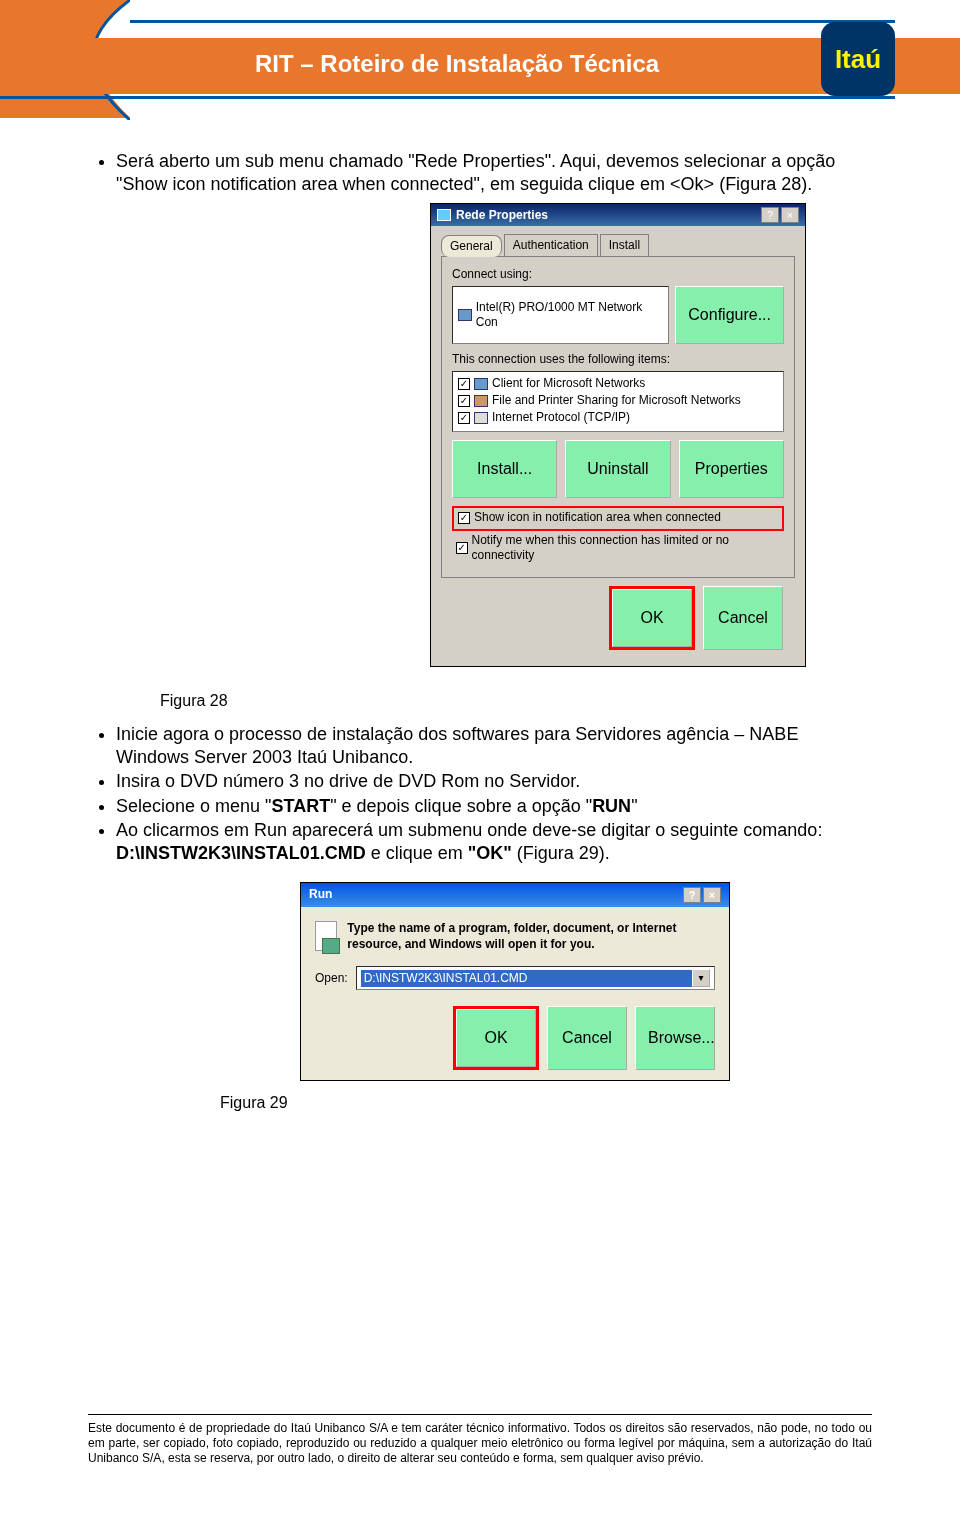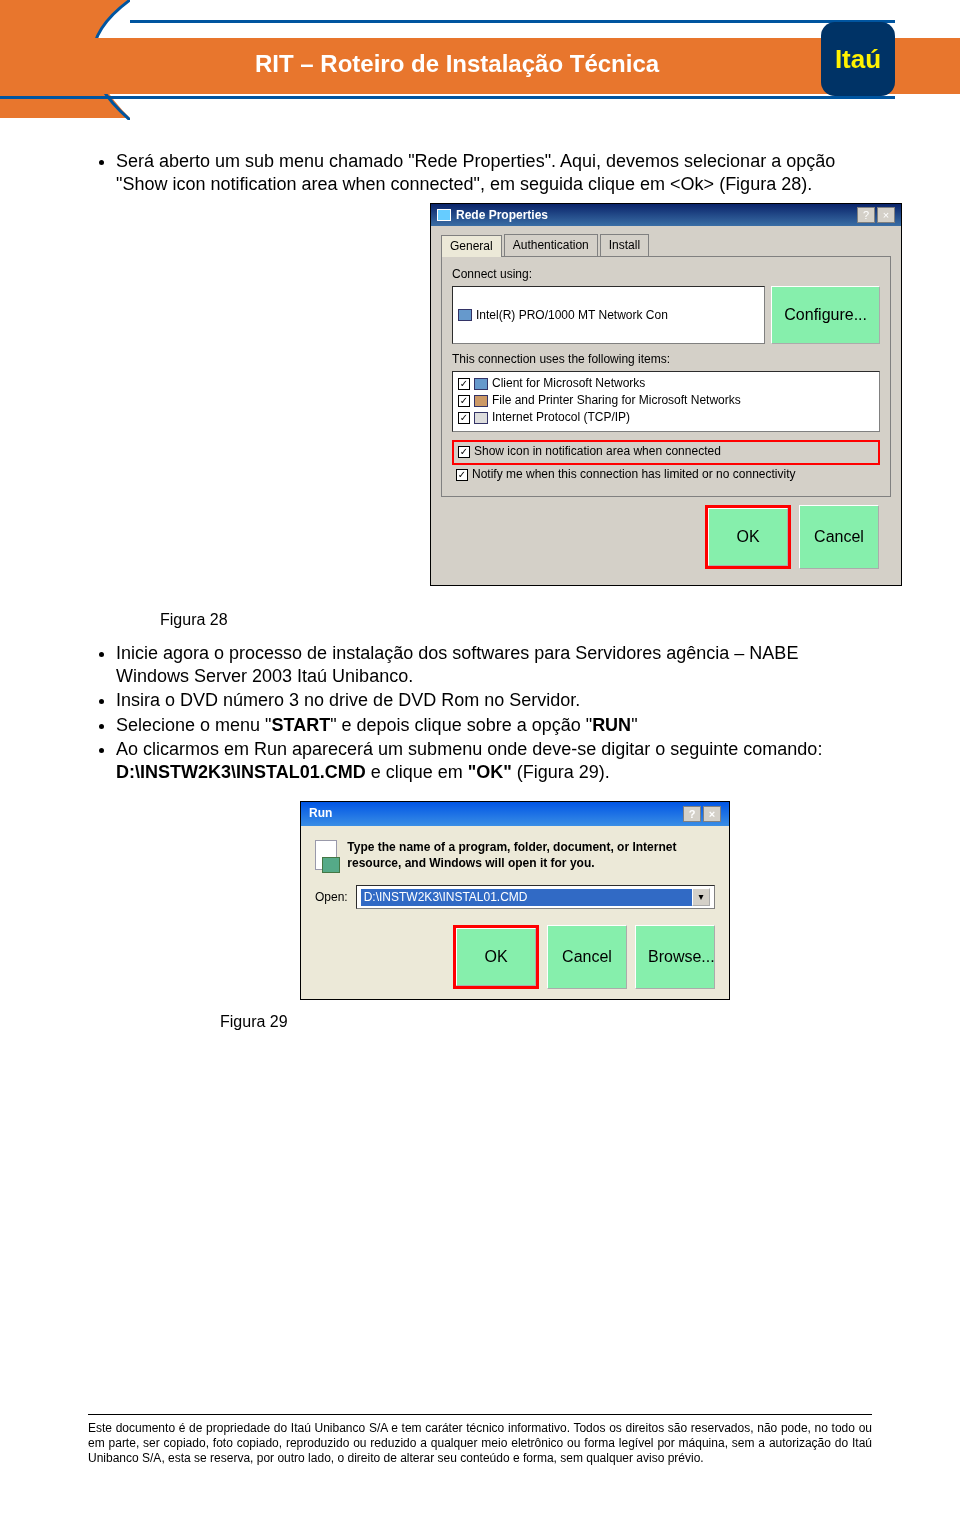--- a/index.html
+++ b/index.html
@@ -14,29 +14,29 @@
   .blue-line { position: absolute; top: 20px; left: 130px; right: 65px; height: 3px; background: #0055a0; }
   .blue-line2 { position: absolute; top: 96px; left: 0; right: 65px; height: 3px; background: #0055a0; }
 
   
   .content { position: absolute; top: 150px; left: 90px; right: 90px; font-size: 18px; line-height: 1.25; }
   .bullet-list { list-style: disc; margin-left: 26px; }
   .bullet-list li { margin-bottom: 2px; }
   .fig-caption { font-size: 16px; margin: 12px 0 12px 70px; font-weight: normal; }
 
   
-  .dlg { width: 472px; margin: 8px 0 24px 340px; border: 1px solid #000; background: #d4d0c8; font-size: 12px; }
+  .dlg { width: 376px; margin: 8px 0 24px 340px; border: 1px solid #000; background: #d4d0c8; font-size: 12px; }
   .dlg-title { background: linear-gradient(#0a246a,#3a6ea5); color: #fff; padding: 3px 6px; display: flex; align-items: center; justify-content: space-between; }
   .dlg-title-left { display: flex; align-items: center; gap: 5px; }
   .winbtns { display: flex; gap: 2px; }
   .winbtn { width: 18px; height: 16px; background: #d4d0c8; border: 1px solid #808080; font-size: 11px; text-align: center; line-height: 14px; }
   .dlg-body { padding: 8px 10px; }
   .tabs { display: flex; border-bottom: 1px solid #808080; }
   .tab { padding: 3px 8px; border: 1px solid #808080; border-bottom: none; margin-right: 2px; background: #d4d0c8; font-size: 12px; }
-  .tab.active { background: #ece9d8; position: relative; top: 1px; }
+  .tab.active { background: #ece9d8; position: relative; top: 1px; border-radius: 8px; }
   .tabpanel { border: 1px solid #808080; border-top: none; padding: 10px; background: #d4d0c8; }
   .lbl { font-size: 12px; margin-bottom: 4px; }
   .adapter-row { display: flex; gap: 6px; margin-bottom: 8px; }
   .adapter-box { flex: 1; border: 1px inset #808080; background: #fff; padding: 3px 5px; display: flex; align-items: center; gap: 4px; }
   .btn { border: 1px outset #fff; background: #86efac; padding: 19px 12px; font-size: 16px; }
   .items-box { border: 1px inset #808080; background: #fff; padding: 4px 5px; margin-bottom: 8px; }
   .chk-item { display: flex; align-items: center; gap: 4px; font-size: 12px; margin-bottom: 2px; }
   .chk { width: 12px; height: 12px; border: 1px solid #000; background: #fff; font-size: 10px; text-align: center; line-height: 10px; }
   .tiny-icon { width: 14px; height: 12px; background: #6699cc; border: 1px solid #336; }
   .btn-row { display: flex; gap: 8px; justify-content: space-between; margin-bottom: 8px; }
@@ -127,20 +127,25 @@
               <span class="chk">✓</span>
               <span class="tiny-icon" style="background:#cc9966"></span>
               <span>File and Printer Sharing for Microsoft Networks</span>
             </div>
           <div class="chk-item">
               <span class="chk">✓</span>
               <span class="tiny-icon" style="background:#ddd"></span>
               <span>Internet Protocol (TCP/IP)</span>
             </div>
         </div>
+        <div class="btn-row">
+          <button class="btn">Install...</button>
+          <button class="btn">Uninstall</button>
+          <button class="btn">Properties</button>
+        </div>
         <div class="red-box">
           <div class="chk-item" style="padding:2px 4px;">
               <span class="chk">✓</span>
               <span>Show icon in notification area when connected</span>
             </div>
         </div>
         <div class="chk-item" style="padding:2px 4px;">
             <span class="chk">✓</span>
             <span>Notify me when this connection has limited or no connectivity</span>
           </div>

